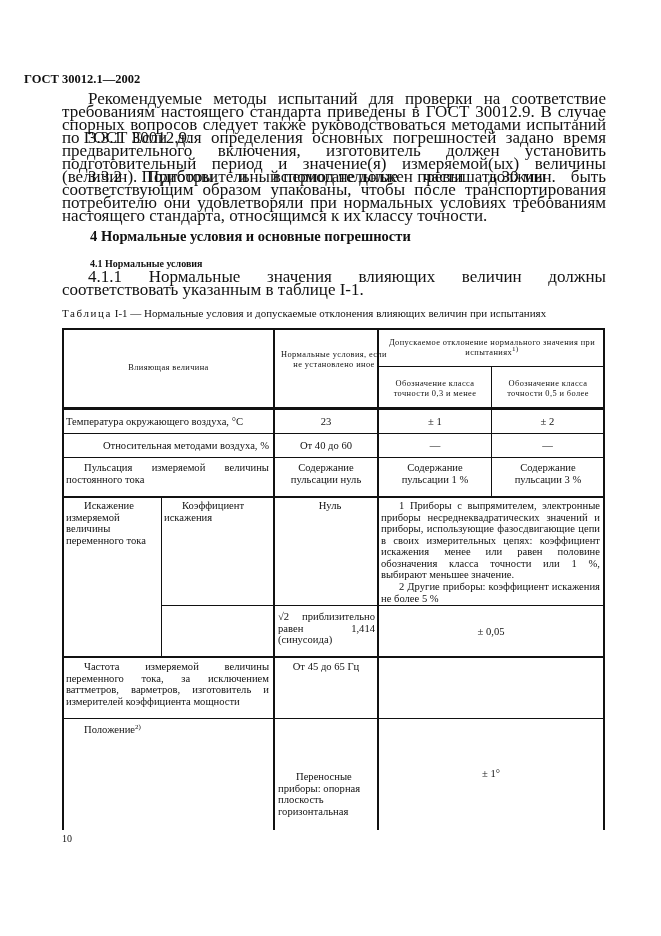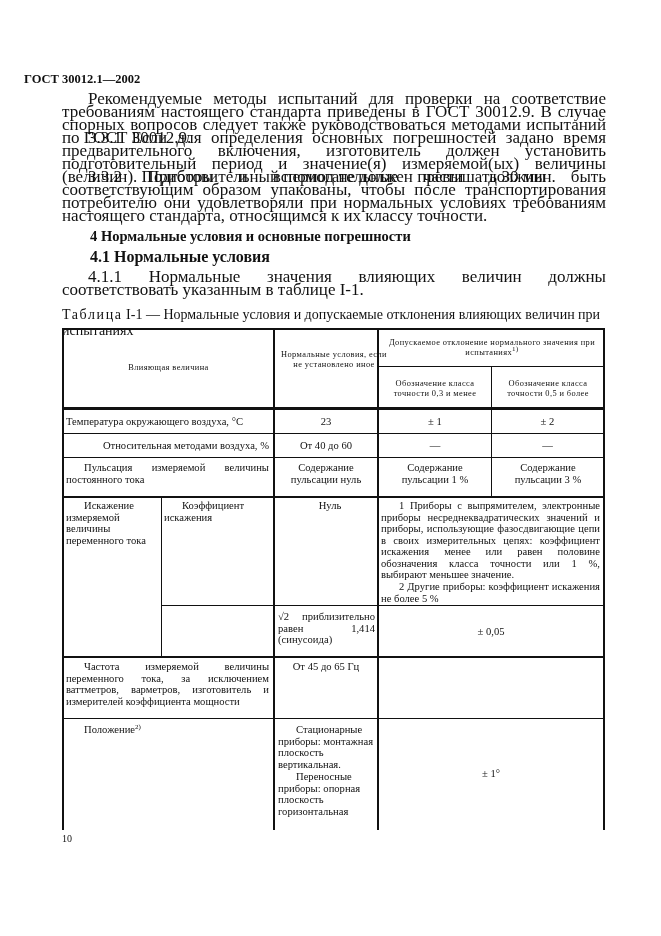--- a/index.html
+++ b/index.html
@@ -3,22 +3,22 @@
 <meta charset="utf-8">
 <style>
   html, body { margin: 0; padding: 0; background: #ffffff; }
   body { width: 661px; height: 936px; position: relative; overflow: hidden;
          font-family: "Liberation Serif", "DejaVu Serif", serif; color: #111; }
   .abs { position: absolute; }
   .hdr { left: 24px; top: 50px; font-weight: bold; font-size: 12.5px; margin-top: 22px; }
   .para { left: 62px; width: 544px; font-size: 17px; line-height: 13px; text-align: justify; }
   .ind { text-indent: 26px; }
   .h1 { left: 90px; top: 228px; font-weight: bold; font-size: 14.5px; }
-  .h2 { left: 90px; top: 248px; font-weight: bold; font-size: 16px; }
-  .caption { left: 62px; top: 307px; font-size: 14px; }
+  .h2 { left: 90px; top: 258px; font-weight: bold; font-size: 10px; }
+  .caption { left: 62px; top: 307px; font-size: 11px; }
   .caption .sp { letter-spacing: 1.6px; }
   .pgnum { left: 62px; top: 833px; font-size: 10px; }
 
   
   .tbl { left: 62px; top: 328px; width: 543px; height: 502px; }
   .line { position: absolute; background: #111; }
   .cell { position: absolute; font-size: 10.6px; line-height: 11.5px; }
   .small { font-size: 8.4px; line-height: 10px; letter-spacing: 0.4px; }
   .c { text-align: center; }
   .j { text-align: justify; }
@@ -95,18 +95,17 @@
 
   <div class="cell j" style="left:216px;top:283px;width:97px">√2 приблизительно равен 1,414 (синусоида)</div>
   <div class="cell c" style="left:317px;top:298px;width:224px">± 0,05</div>
 
   <div class="cell j ti" style="left:4px;top:333px;width:203px">Частота измеряемой величины переменного тока, за исключением ваттметров, варметров, изготовитель и измерителей коэффициента мощности</div>
   <div class="cell c" style="left:213px;top:333px;width:102px">От 45 до 65 Гц</div>
 
   <div class="cell" style="left:22px;top:396px;width:180px">
     <span>Положение</span><sup>2)</sup>
   </div>
-  <div class="cell ti" style="left:216px;top:396px;width:96px">Стационарные приборы: монтажная плоскость вертикальная.</div>
   <div class="cell ti" style="left:216px;top:443px;width:96px">Переносные приборы: опорная плоскость горизонтальная</div>
   <div class="cell c" style="left:317px;top:440px;width:224px">± 1°</div>
 </div>
 
 <div class="abs pgnum">10</div>
 
 </body></html>

